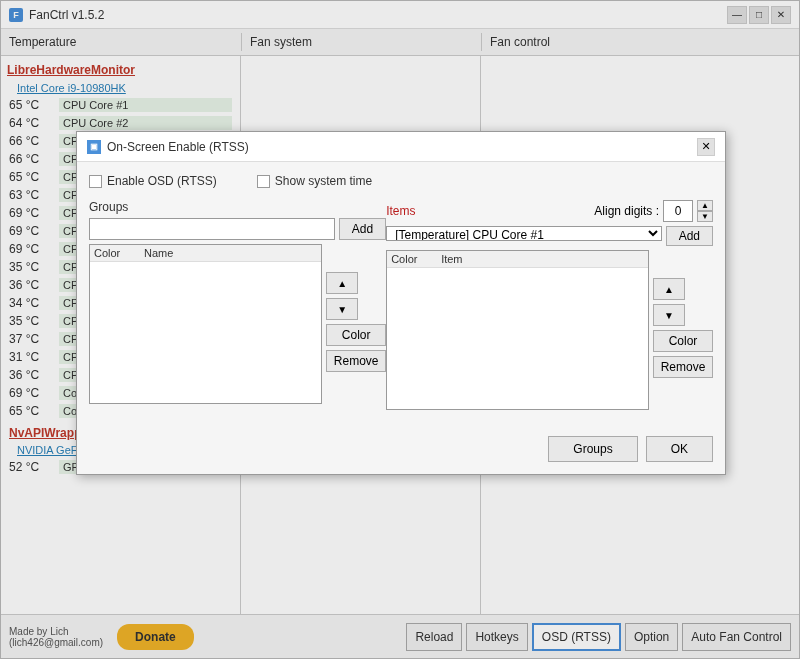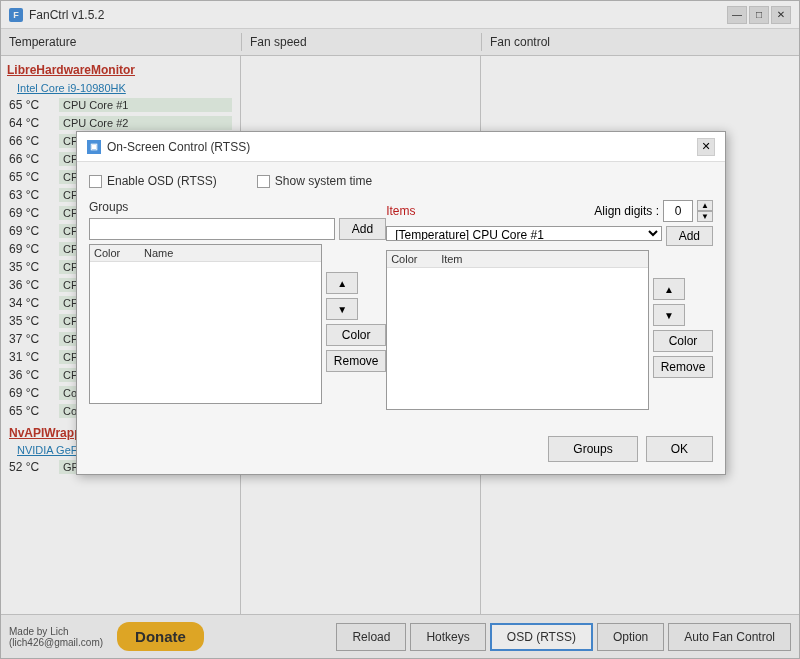--- a/index.html
+++ b/index.html
@@ -157,32 +157,32 @@
       flex-direction: column;
       font-size: 10px;
       color: #555;
       margin-right: 8px;
     }
     .donate-btn {
       background: #f0b429;
       border: none;
       border-radius: 12px;
       padding: 6px 18px;
-      font-size: 15px;
+      font-size: 12px;
       font-weight: bold;
       color: #333;
       cursor: pointer;
     }
     .bottom-actions {
       display: flex;
       gap: 4px;
       margin-left: auto;
     }
     .bottom-btn {
-      padding: 5px 15px;
+      padding: 5px 8px;
       border: 1px solid #aaa;
       background: #f0f0f0;
       cursor: pointer;
       font-size: 12px;
       color: #333;
     }
     .bottom-btn.active {
       border: 2px solid #4a90d9;
       background: #fff;
     }
@@ -413,21 +413,21 @@
     </div>
     <div class="title-bar-controls">
       <div class="title-btn">—</div>
       <div class="title-btn">□</div>
       <div class="title-btn close">✕</div>
     </div>
   </div>
 
   <div class="col-headers">
     <div class="col-header col-temp">Temperature</div>
-    <div class="col-header col-fanspeed">Fan speed</div>
+    <div class="col-header col-fanspeed">Fan system</div>
     <div class="col-header col-fanctrl">Fan control</div>
   </div>
 
   <div class="main-content">
 
     <div class="temp-panel">
       <div class="temp-group-title">LibreHardwareMonitor</div>
       <div class="temp-sub-title">Intel Core i9-10980HK</div>
 
       <div class="temp-row">
@@ -530,21 +530,21 @@
       <button class="bottom-btn">Auto Fan Control</button>
     </div>
   </div>
 
   <div class="dialog-overlay">
     <div class="dialog">
 
       <div class="dialog-title-bar">
         <div class="dialog-title">
           <div class="dialog-title-icon">▣</div>
-          <span>On-Screen Control (RTSS)</span>
+          <span>On-Screen Enable (RTSS)</span>
         </div>
         <div class="dialog-close">✕</div>
       </div>
 
       <div class="dialog-body">
 
         <div class="dialog-row1">
           <label class="checkbox-label">
             <div class="checkbox-box"></div>
             <span>Enable OSD (RTSS)</span>

